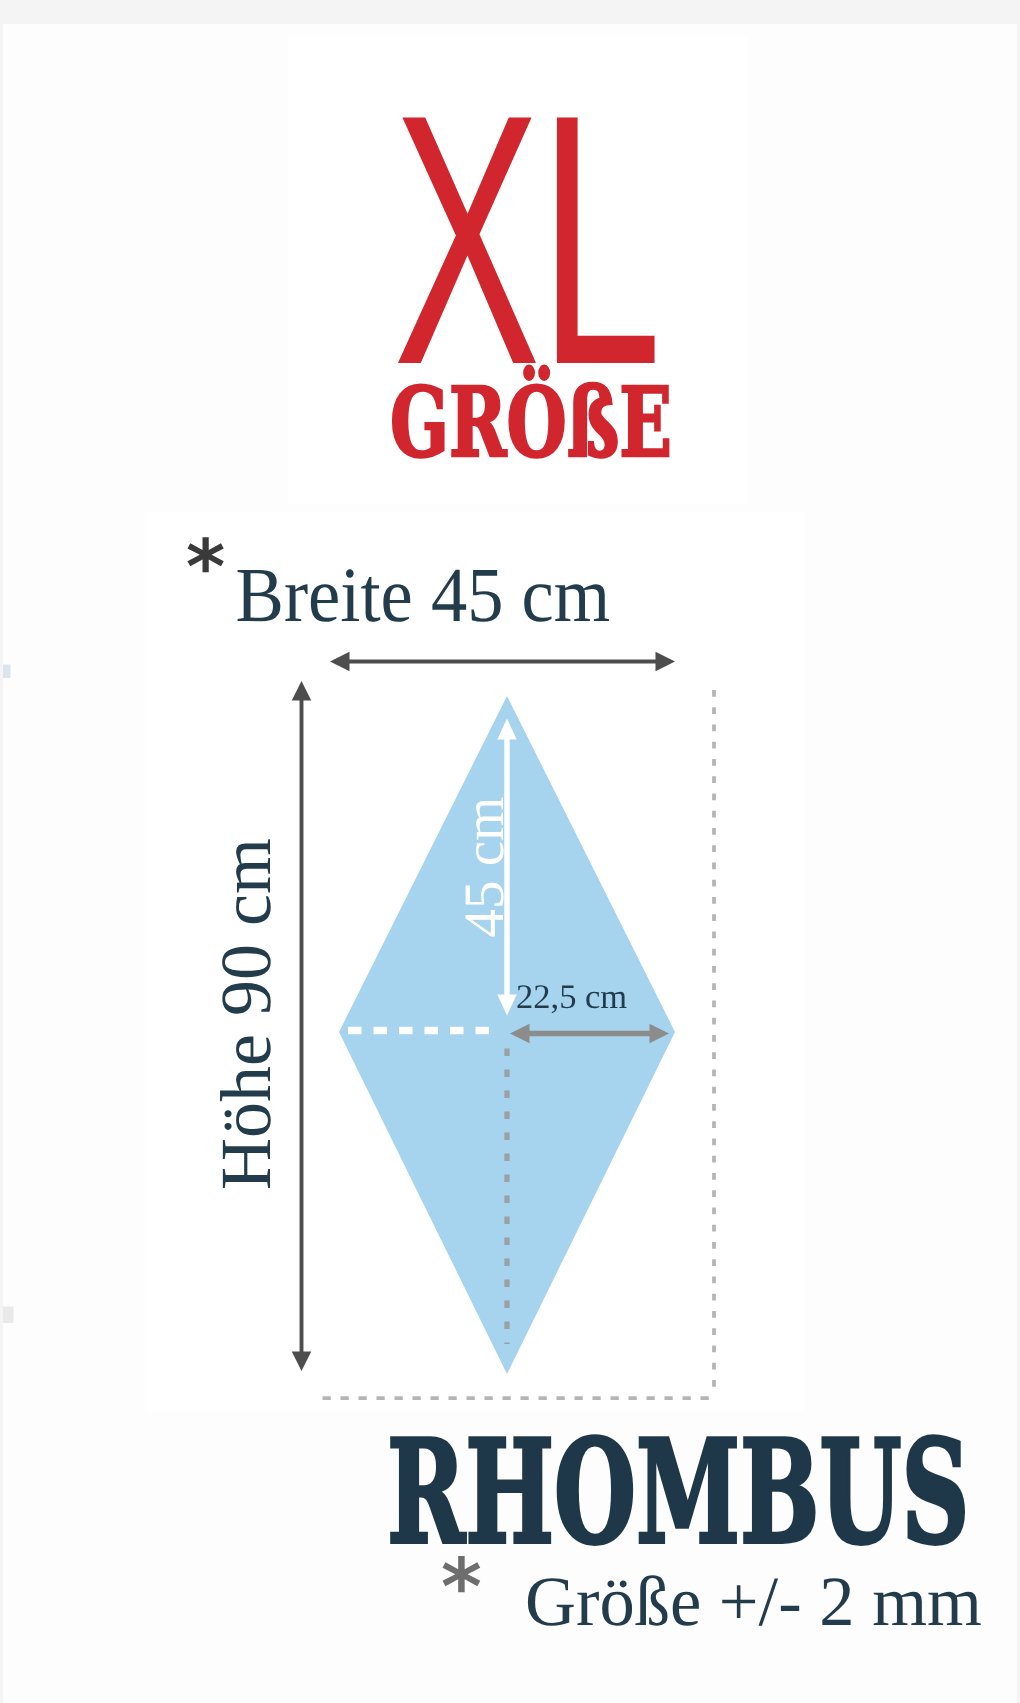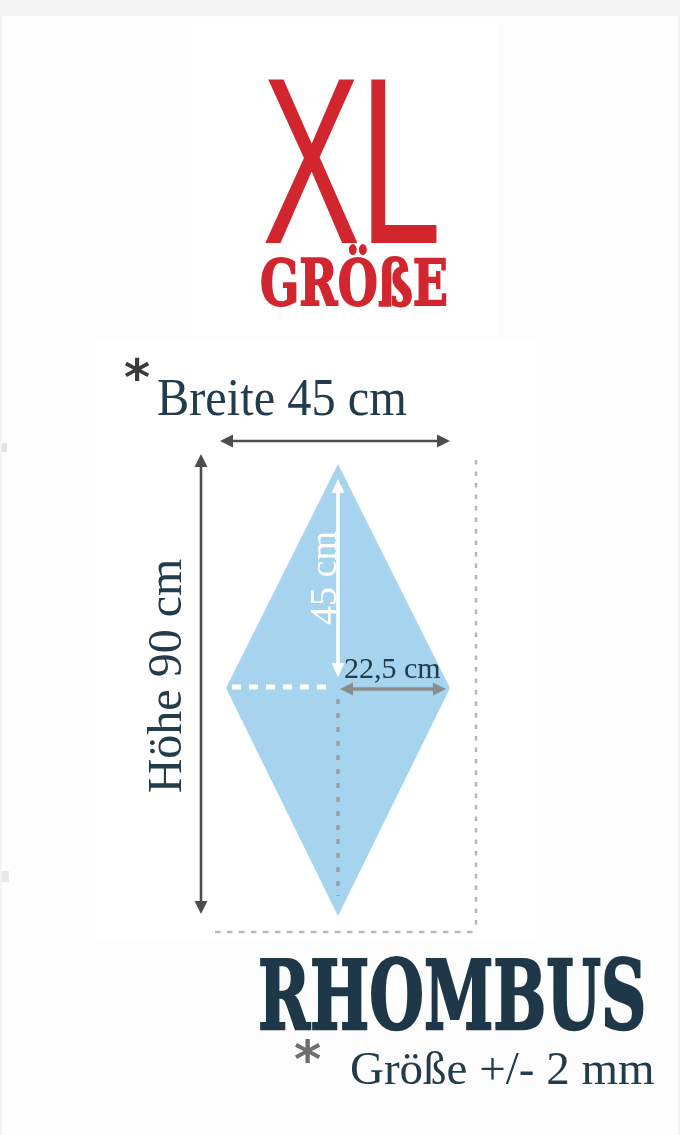--- a/index.html
+++ b/index.html
@@ -42,21 +42,21 @@
     left:33px;top:635px;width:260px;height:50px;
     font-size:48px;line-height:50px;text-align:center;white-space:nowrap;
     transform:rotate(-90deg);transform-origin:center center;
   }
   .half-height-label{
     left:256px;top:542px;width:130px;height:40px;
     font-size:38px;line-height:40px;text-align:center;color:#ffffff;white-space:nowrap;
     transform:rotate(-90deg);transform-origin:center center;
   }
   .half-width-label{
-    left:342px;top:637px;font-size:30px;line-height:1;white-space:nowrap;
+    left:342px;top:637px;font-size:23px;line-height:1;white-space:nowrap;
   }
   
   .rhombus-title{
     left:256px;top:932px;
     font-family:"DejaVu Serif",serif;
     font-size:95px;line-height:1;font-weight:bold;
     color:#1f3849;white-space:nowrap;
     -webkit-text-stroke:2.5px #1f3849;
     transform:scaleX(0.66);transform-origin:left top;
   }

